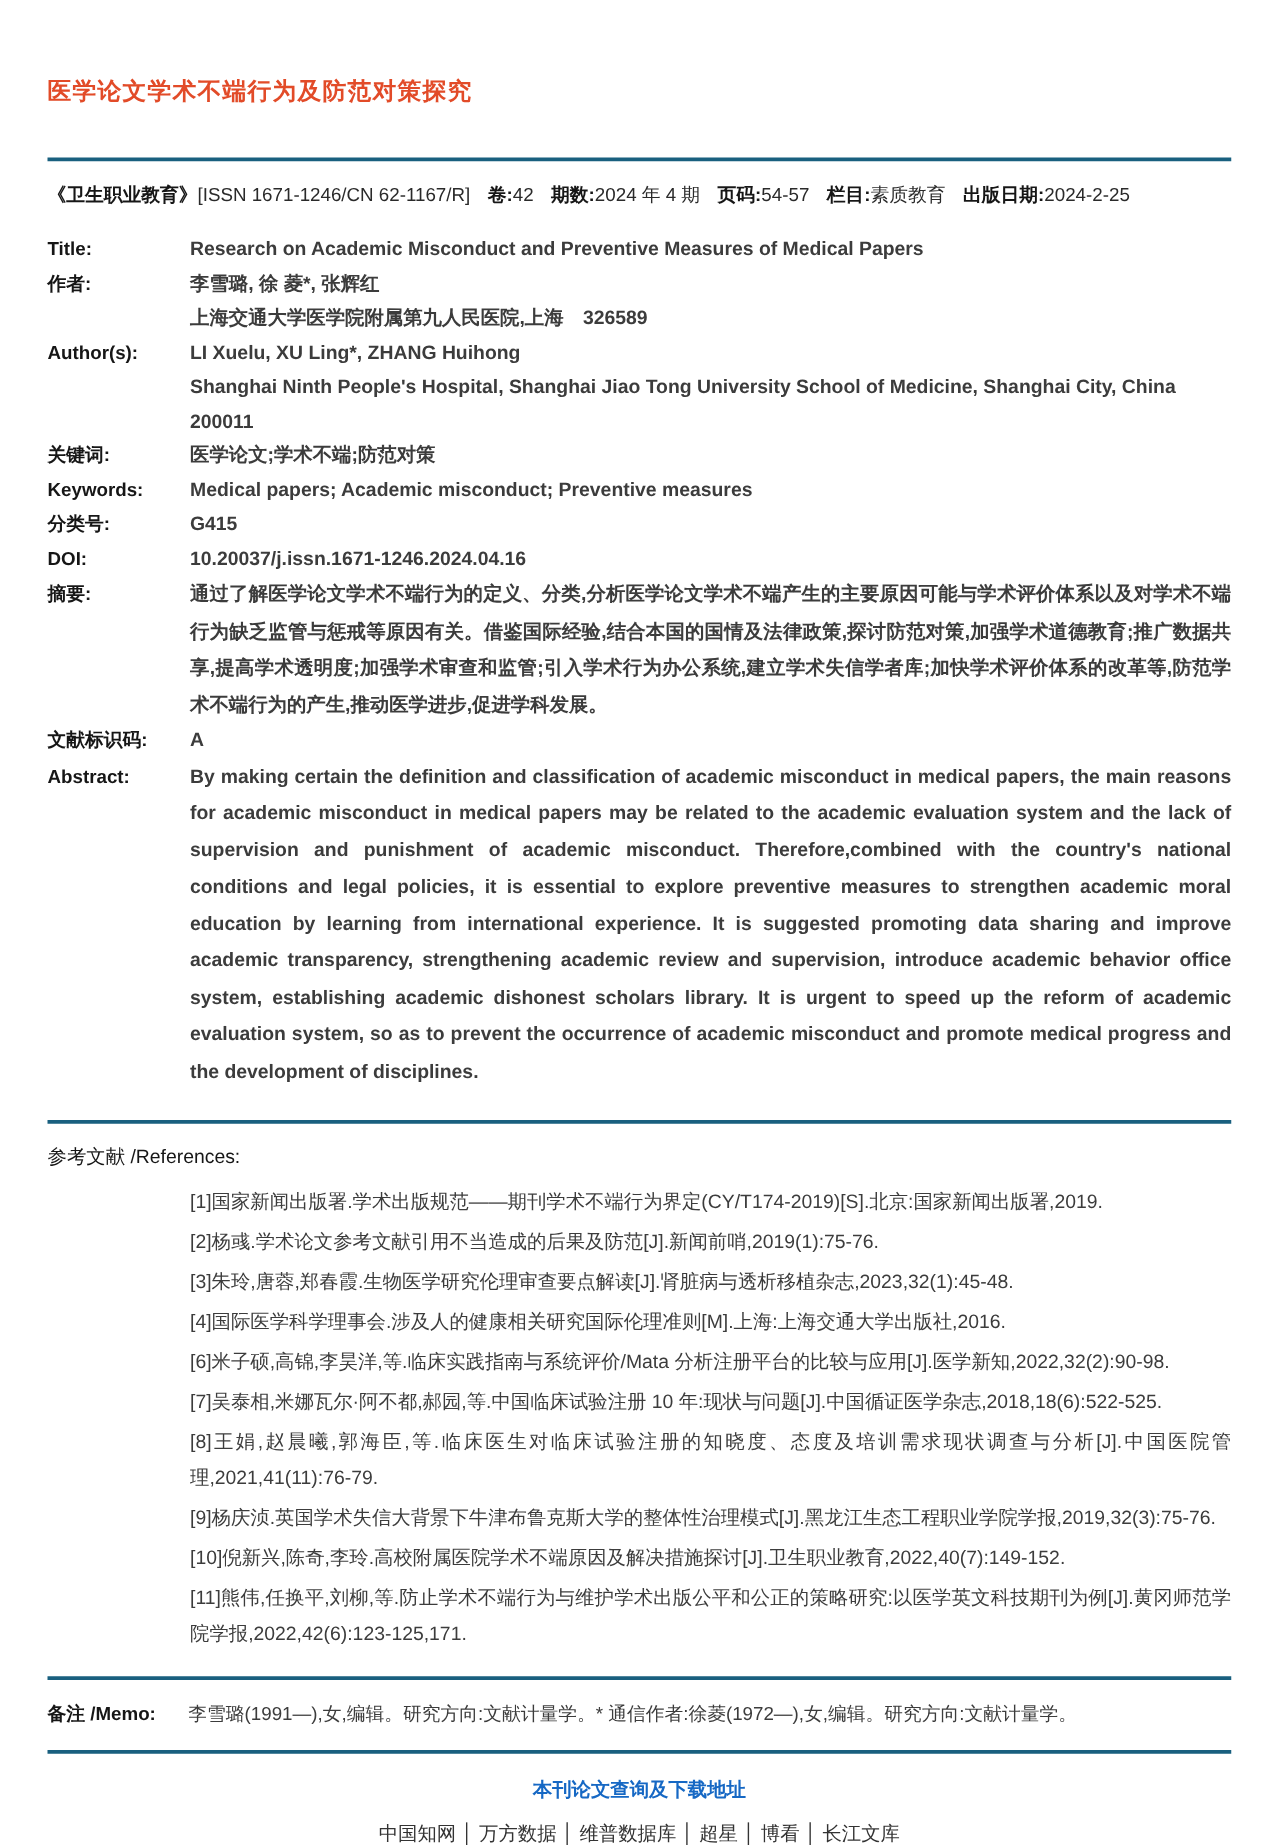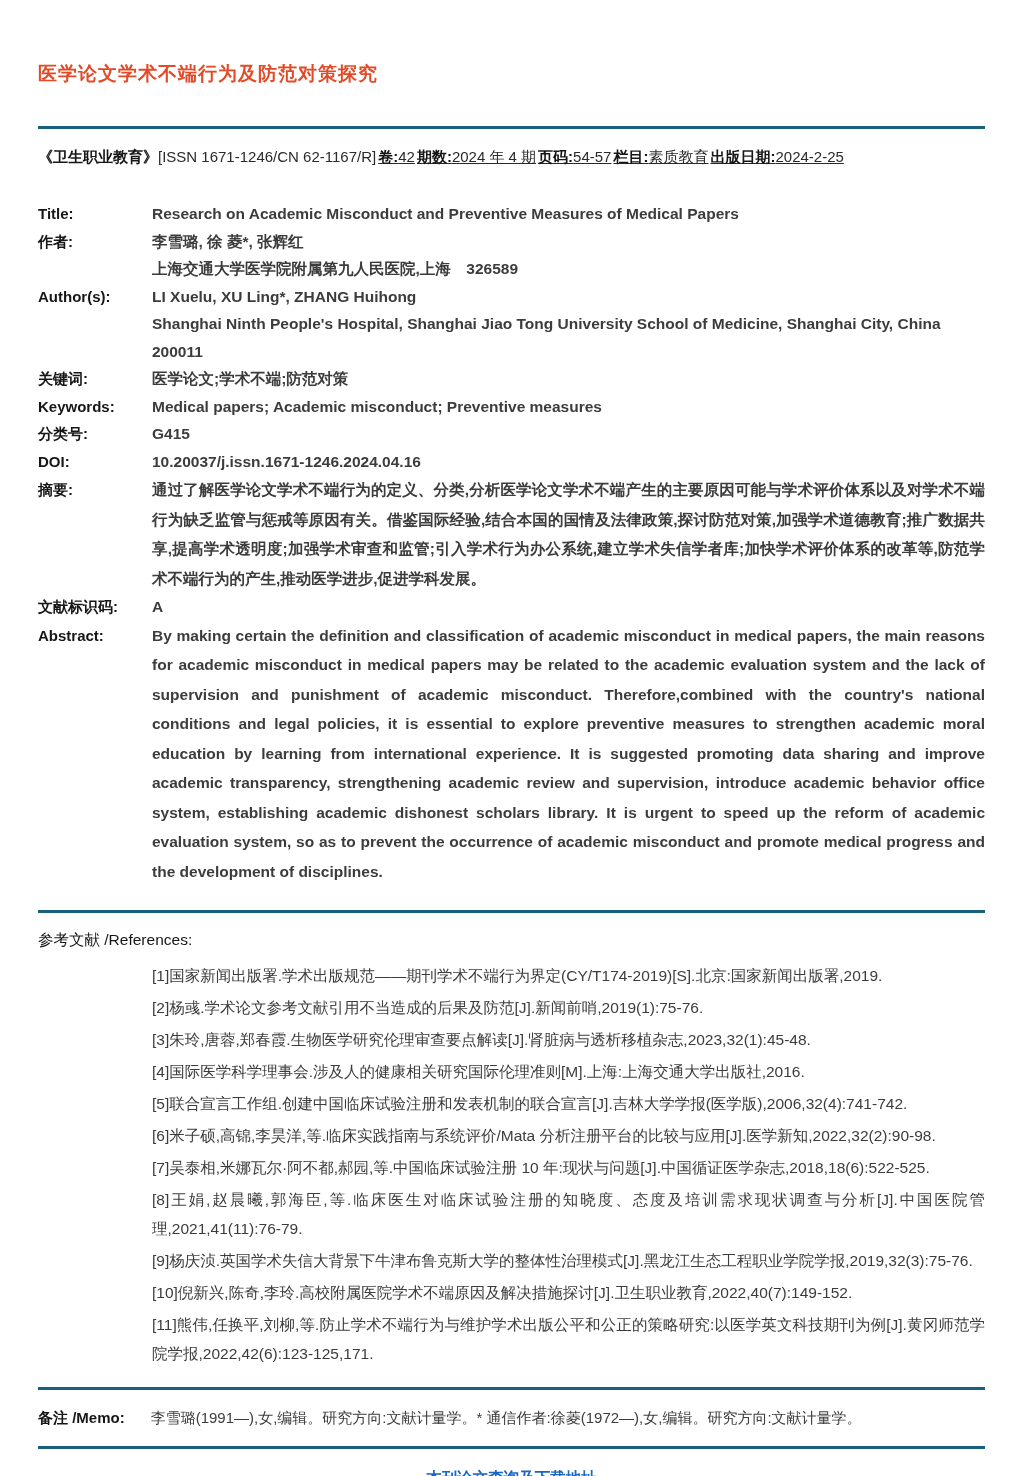--- a/index.html
+++ b/index.html
@@ -30,22 +30,22 @@
   }
   .rule-top { margin-top: 36px; }
   .journal-line {
     margin-top: 16px;
     font-size: 15px;
     line-height: 24px;
     color: #2a2a2a;
     white-space: nowrap;
   }
   .journal-line .b { font-weight: 700; color: #161616; }
-  .journal-line .field { margin-left: 2px; text-decoration: underline; }
-  .meta { margin-top: 31px; }
+  .journal-line .field { margin-left: 14px; }
+  .meta { margin-top: 17px; }
   .meta-row {
     display: flex;
     align-items: flex-start;
   }
   .meta-label {
     flex: 0 0 114px;
     font-weight: 700;
     color: #161616;
     font-size: 15px;
     line-height: 27.5px;
@@ -195,21 +195,20 @@
 
   <div class="rule refs-rule"></div>
 
   <div class="refs-label">参考文献 /References:</div>
 
   <div class="refs-list">
     <div class="ref-item">[1]国家新闻出版署.学术出版规范——期刊学术不端行为界定(CY/T174-2019)[S].北京:国家新闻出版署,2019.</div>
     <div class="ref-item">[2]杨彧.学术论文参考文献引用不当造成的后果及防范[J].新闻前哨,2019(1):75-76.</div>
     <div class="ref-item">[3]朱玲,唐蓉,郑春霞.生物医学研究伦理审查要点解读[J].肾脏病与透析移植杂志,2023,32(1):45-48.</div>
     <div class="ref-item">[4]国际医学科学理事会.涉及人的健康相关研究国际伦理准则[M].上海:上海交通大学出版社,2016.</div>
-    <div class="ref-item">[5]联合宣言工作组.创建中国临床试验注册和发表机制的联合宣言[J].吉林大学学报(医学版),2006,32(4):741-742.</div>
     <div class="ref-item">[6]米子硕,高锦,李昊洋,等.临床实践指南与系统评价/Mata 分析注册平台的比较与应用[J].医学新知,2022,32(2):90-98.</div>
     <div class="ref-item">[7]吴泰相,米娜瓦尔·阿不都,郝园,等.中国临床试验注册 10 年:现状与问题[J].中国循证医学杂志,2018,18(6):522-525.</div>
     <div class="ref-item">[8]王娟,赵晨曦,郭海臣,等.临床医生对临床试验注册的知晓度、态度及培训需求现状调查与分析[J].中国医院管理,2021,41(11):76-79.</div>
     <div class="ref-item">[9]杨庆浈.英国学术失信大背景下牛津布鲁克斯大学的整体性治理模式[J].黑龙江生态工程职业学院学报,2019,32(3):75-76.</div>
     <div class="ref-item">[10]倪新兴,陈奇,李玲.高校附属医院学术不端原因及解决措施探讨[J].卫生职业教育,2022,40(7):149-152.</div>
     <div class="ref-item">[11]熊伟,任换平,刘柳,等.防止学术不端行为与维护学术出版公平和公正的策略研究:以医学英文科技期刊为例[J].黄冈师范学院学报,2022,42(6):123-125,171.</div>
   </div>
 
   <div class="rule memo-rule-top"></div>
 

